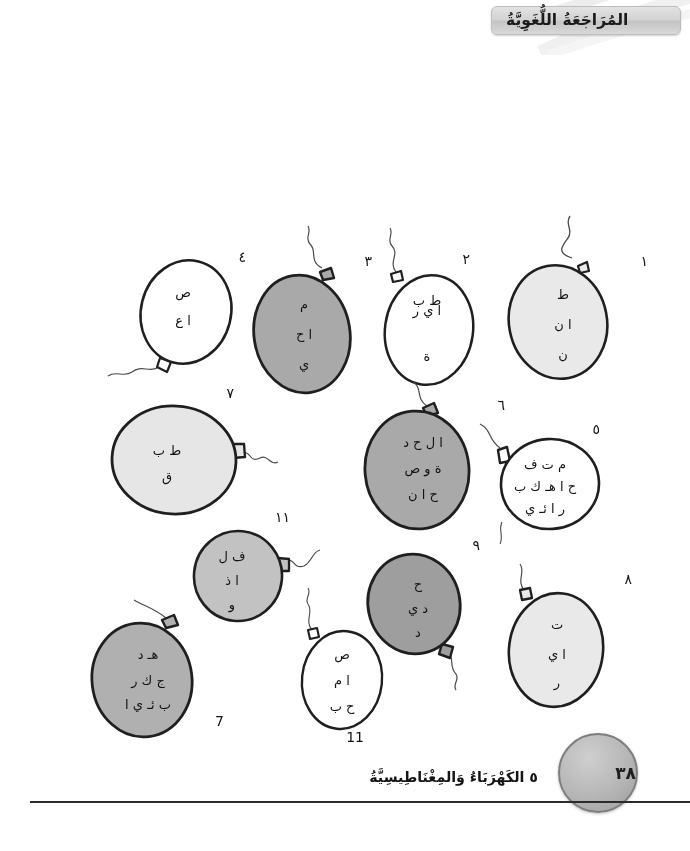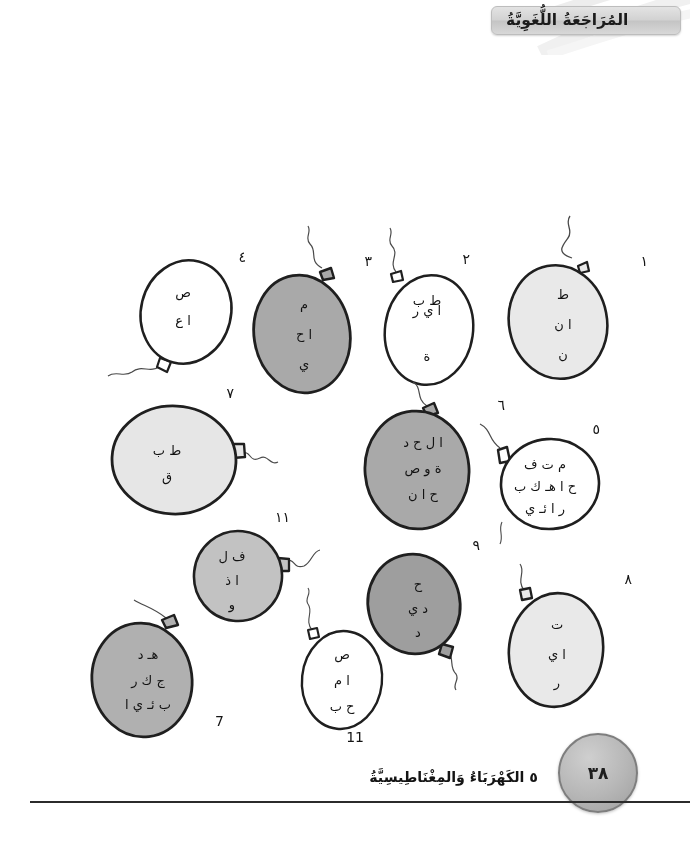--- a/index.html
+++ b/index.html
@@ -146,21 +146,20 @@
     position: absolute;
     right: 16px;
     bottom: -10px;
     width: 76px;
     height: 76px;
     border-radius: 50%;
     background: radial-gradient(circle at 38% 30%, #cfcfcf 0%, #b6b6b6 55%, #9e9e9e 100%);
     border: 2px solid #7e7e7e;
     display: flex;
     align-items: center;
-    justify-content: center;
     box-shadow: 0 1px 3px rgba(0,0,0,0.25);
   }
   .page-badge span {
     font-size: 17px;
     font-weight: 700;
     color: #1e1e1e;
   }
 </style>
 </head>
 <body>

